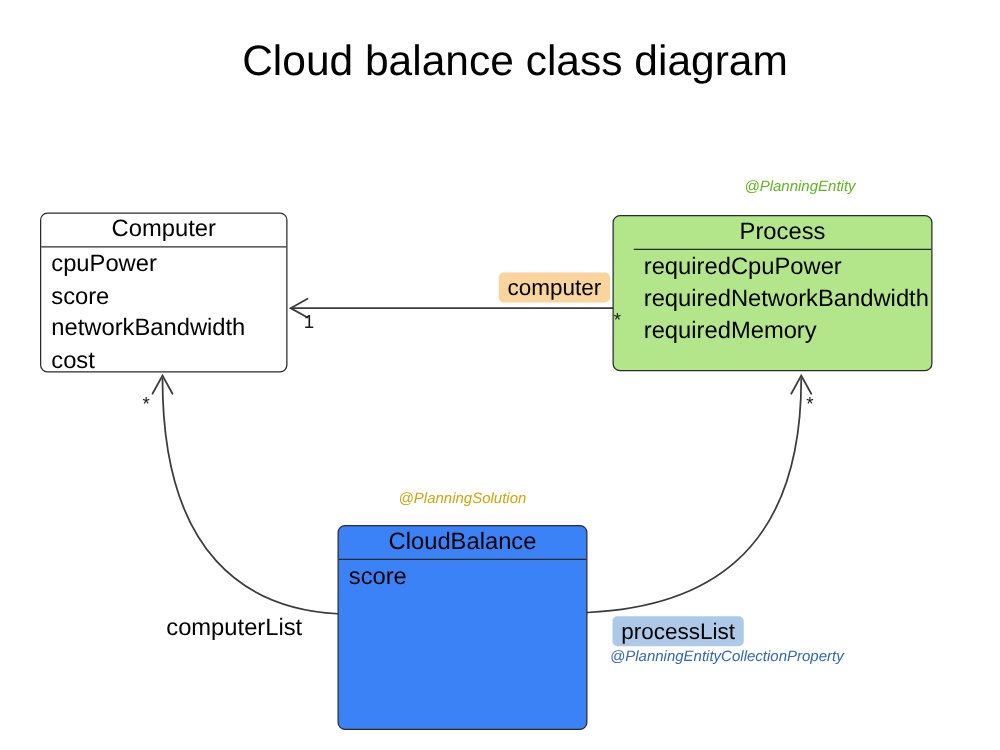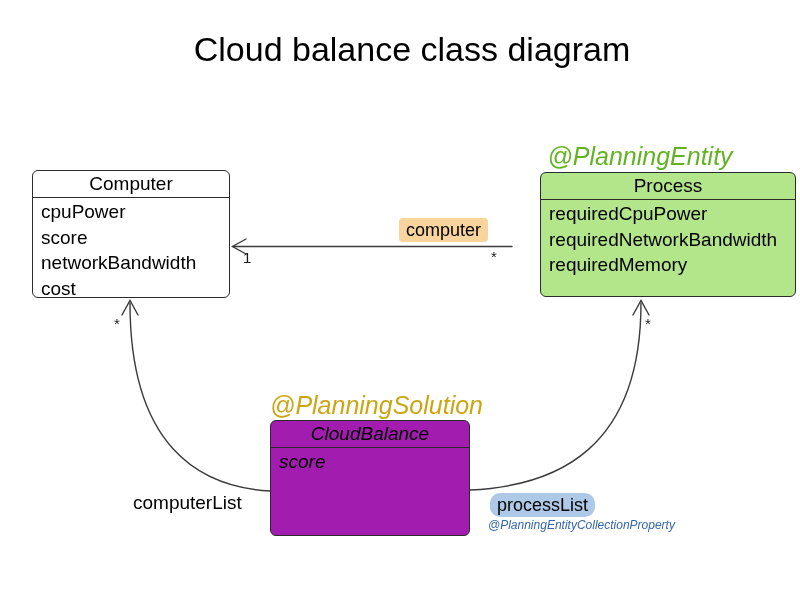--- a/index.html
+++ b/index.html
@@ -20,35 +20,35 @@
   }
   .uml-class .cls-header{
     height:26px;line-height:25px;text-align:center;font-size:19px;
     border-bottom:1.4px solid #2b2b2b;
   }
   .uml-class .cls-field{
     font-size:19px;line-height:25.5px;padding-left:8px;white-space:nowrap;
   }
   .uml-class .cls-fields{padding-top:1px;}
   #computer-class{left:32px;top:170px;width:198px;height:128px;background:#ffffff;}
-  #process-class{left:540px;top:172px;width:256px;height:125px;background:#b3e58b;}
-  #cloudbalance-class{left:270px;top:420px;width:200px;height:116px;background:#a21caf;font-style:italic;}
+  #process-class{left:490px;top:172px;width:256px;height:125px;background:#b3e58b;padding-left:16px;}
+  #cloudbalance-class{left:270px;top:420px;width:200px;height:164px;background:#3b82f6;}
   
-  .annotation{font-style:italic;font-size:25px;white-space:nowrap;}
+  .annotation{font-style:italic;font-size:12px;white-space:nowrap;}
   #planning-entity{left:512px;top:142px;width:256px;text-align:center;color:#62b322;}
   #planning-solution{left:270px;top:391px;width:200px;text-align:center;color:#cca512;}
   #planning-variable{right:308px;top:193px;text-align:right;color:#df731a;}
   #planning-entity-collection{left:488px;top:518px;font-size:12px;color:#3465ae;}
   
   .role-label{
     font-size:18px;line-height:22px;padding:1px 7px;border-radius:4px;
     color:#000;white-space:nowrap;
   }
   #computer-role{right:312px;top:218px;background:#f9d49c;}
-  #processlist-role{left:490px;top:493px;background:#aec9e8;border-radius:10px;}
+  #processlist-role{left:490px;top:493px;background:#aec9e8;}
   #computerlist-role{left:133px;top:492px;font-size:19px;}
   
   .mult{font-size:15px;line-height:15px;color:#1a1a1a;}
   #mult-one{left:243px;top:250px;}
   #mult-star-variable{left:491px;top:249px;}
   #mult-star-computerlist{left:114px;top:316px;}
   #mult-star-processlist{left:645px;top:316px;}
 </style>
 </head>
 <body>

